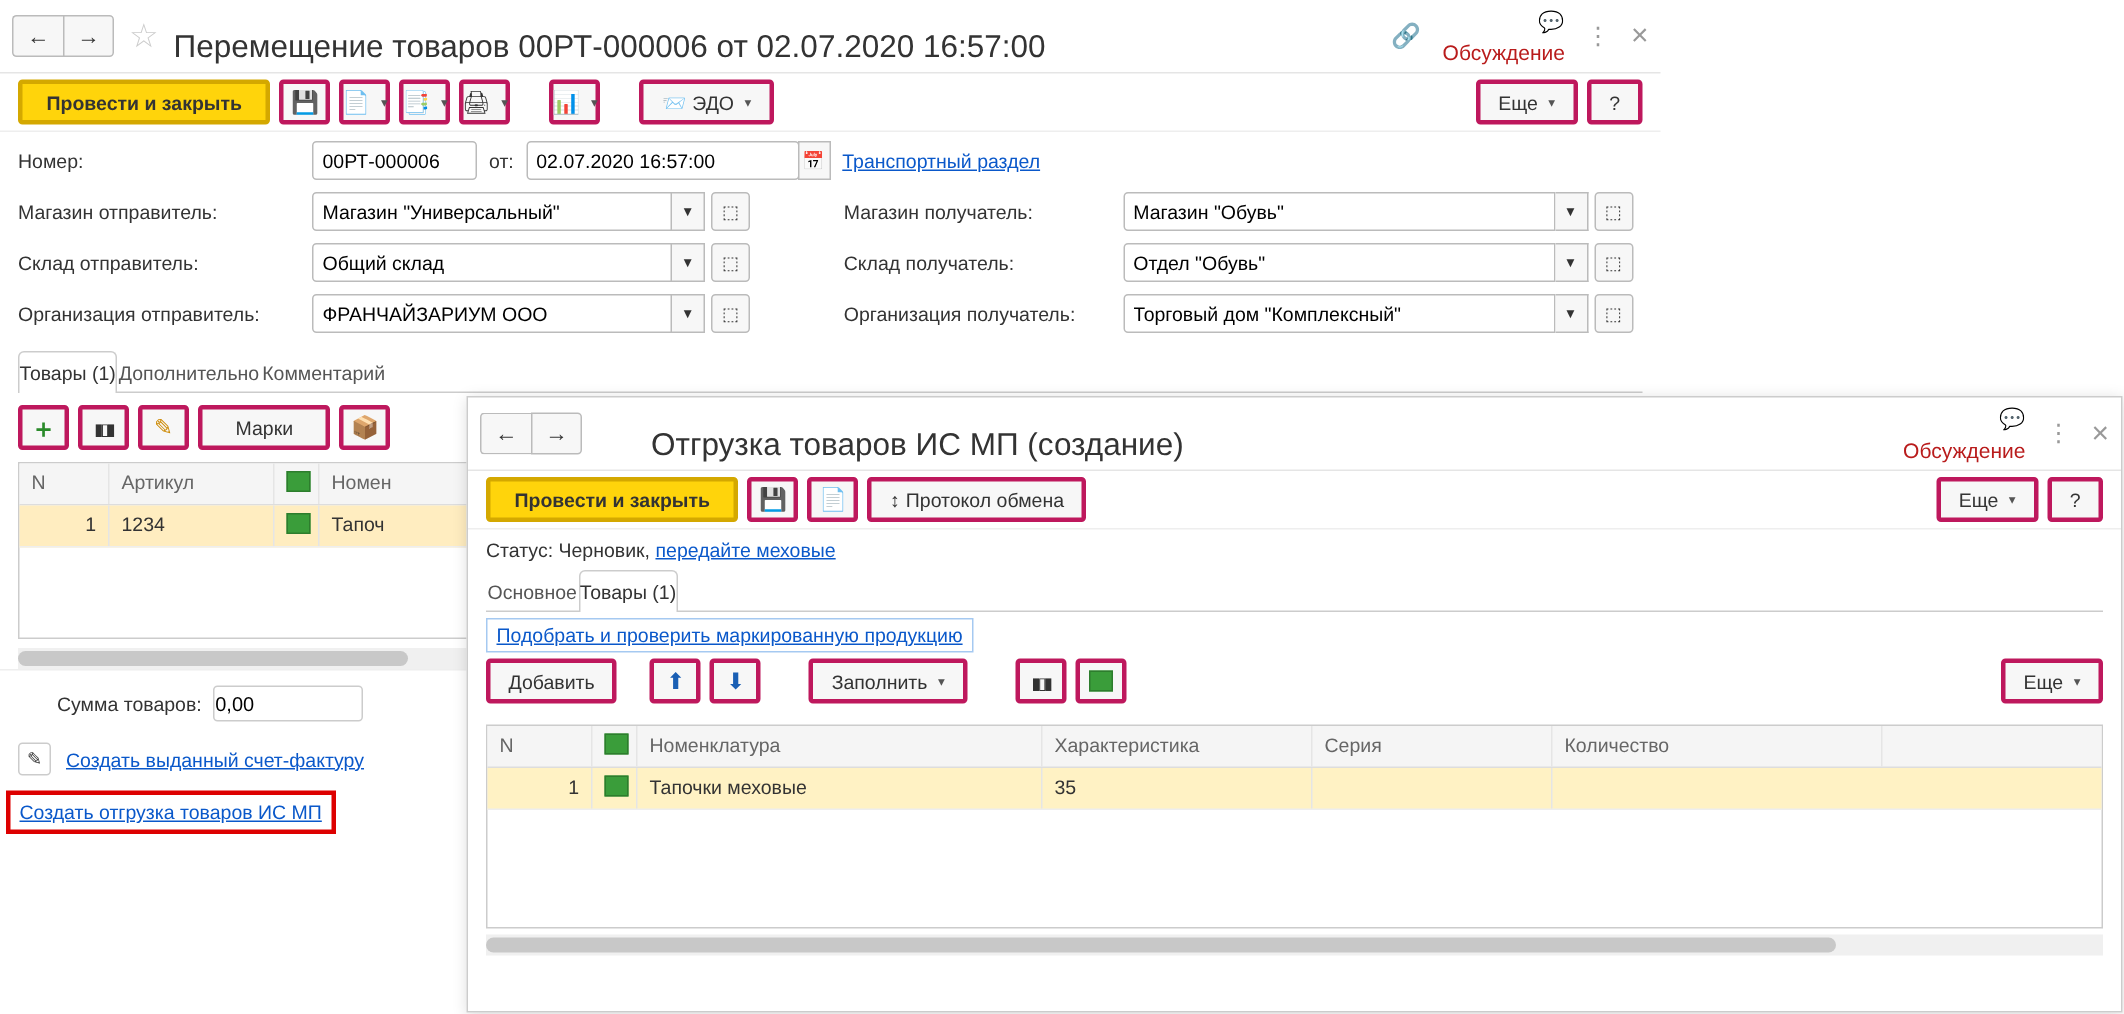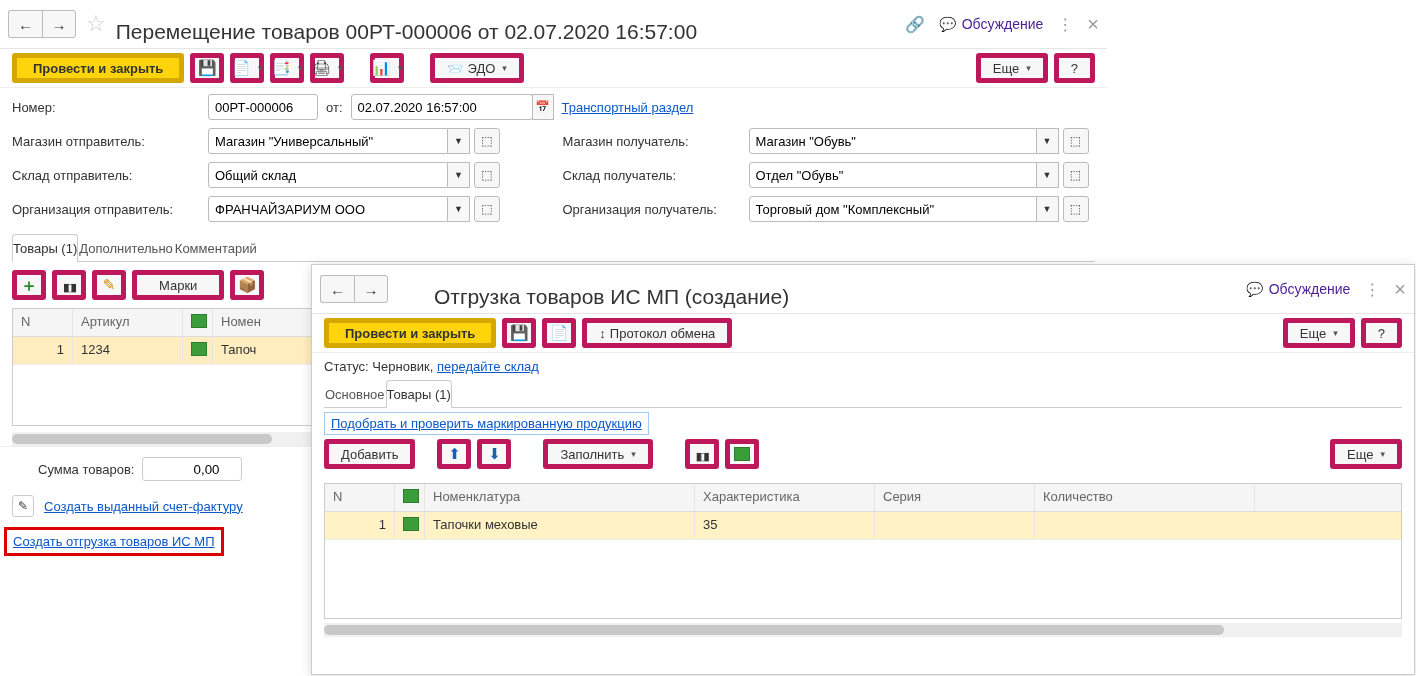--- a/index.html
+++ b/index.html
@@ -39,33 +39,33 @@
     cursor: pointer;
     font-size: 15px;
   }
   .navgroup { display: flex; }
   .navgroup .navbtn:first-child { border-radius: 3px 0 0 3px; border-right: none; }
   .navgroup .navbtn:last-child { border-radius: 0 3px 3px 0; }
   .star-icon { font-size: 22px; color: #ccc; margin: 0 4px; }
   .title-text { font-size: 21px; color: #333; font-weight: 400; margin-top: 16px; }
   .title-right { margin-left: auto; display: flex; align-items: center; gap: 14px; }
   .tr-icon { color: #999; font-size: 16px; cursor: pointer; }
-  .discuss { color: #4c1d95; display: flex; align-items: flex-end; gap: 5px; cursor: pointer; font-size:14px;}
+  .discuss { color: #b91c1c; display: flex; align-items: flex-end; gap: 5px; cursor: pointer; font-size:14px;flex-direction:column;}
 
   .toolbar {
     display: flex;
     align-items: center;
     padding: 4px 12px;
     gap: 6px;
     border-bottom: 1px solid #eee;
   }
   .btn {
     height: 30px;
     padding: 0 12px;
-    border: 5px solid #be185d;
+    border: 3px solid #be185d;
     border-radius: 3px;
     background: #f7f7f7;
     display: inline-flex;
     align-items: center;
     gap: 4px;
     cursor: pointer;
     font-size: 13px;
     color: #333;
   }
   .btn-primary {
@@ -153,21 +153,21 @@
   .grid-body-spacer { height: 60px; }
   .scrollbar-h {
     height: 14px;
     background: #f0f0f0;
     position: relative;
     margin: 0 12px;
   }
   .scroll-thumb { position:absolute; left:0; top:2px; height:10px; width:260px; background:#c8c8c8; border-radius:5px;}
 
   .footer-row { display:flex; align-items:center; padding: 10px 12px; gap:8px; border-top:1px solid #eee;}
-  .sum-input { width:100px; text-align:right; height:24px; border:1px solid #ccc; border-radius:3px; padding:0 22px;}
+  .sum-input { width:100px; height:24px; border:1px solid #ccc; border-radius:3px; padding:0 0;}
   .footer-link-row { display:flex; align-items:center; gap:10px; padding: 4px 12px; }
   .edit-icon { width:22px; height:22px; border:1px solid #ccc; border-radius:3px; display:inline-flex;align-items:center;justify-content:center; cursor:pointer; font-size:12px;}
   .hl-red { border: 3px solid #d00; padding: 4px 6px; display: inline-block; margin: 6px 4px;}
 
   
   .status-row { padding: 6px 12px; }
   .grid2 { margin: 6px 12px 4px; border:1px solid #ccc; }
   .grid2 .grid-body-spacer{height:78px;}
 
   .barcode-icon::before{ content:"▮▯▮"; letter-spacing:-2px; font-size:11px;}
@@ -369,21 +369,21 @@
     <div class="btn">↕ <span>Протокол обмена</span></div>
     <div class="toolbar-right">
       <div class="btn dd">Еще</div>
       <div class="btn">?</div>
     </div>
   </div>
 
   <div class="status-row">
     <span>Статус:</span>
     <span>Черновик,</span>
-    <span class="link">передайте склад</span>
+    <span class="link">передайте меховые</span>
   </div>
 
   <div class="tabs">
     <div class="tab">Основное</div>
     <div class="tab active">Товары (1)</div>
   </div>
 
   <div style="padding:8px 12px 0">
     <span class="link" style="border:1px solid #a5c9f1;padding:3px 6px">Подобрать и проверить маркированную продукцию</span>
   </div>

